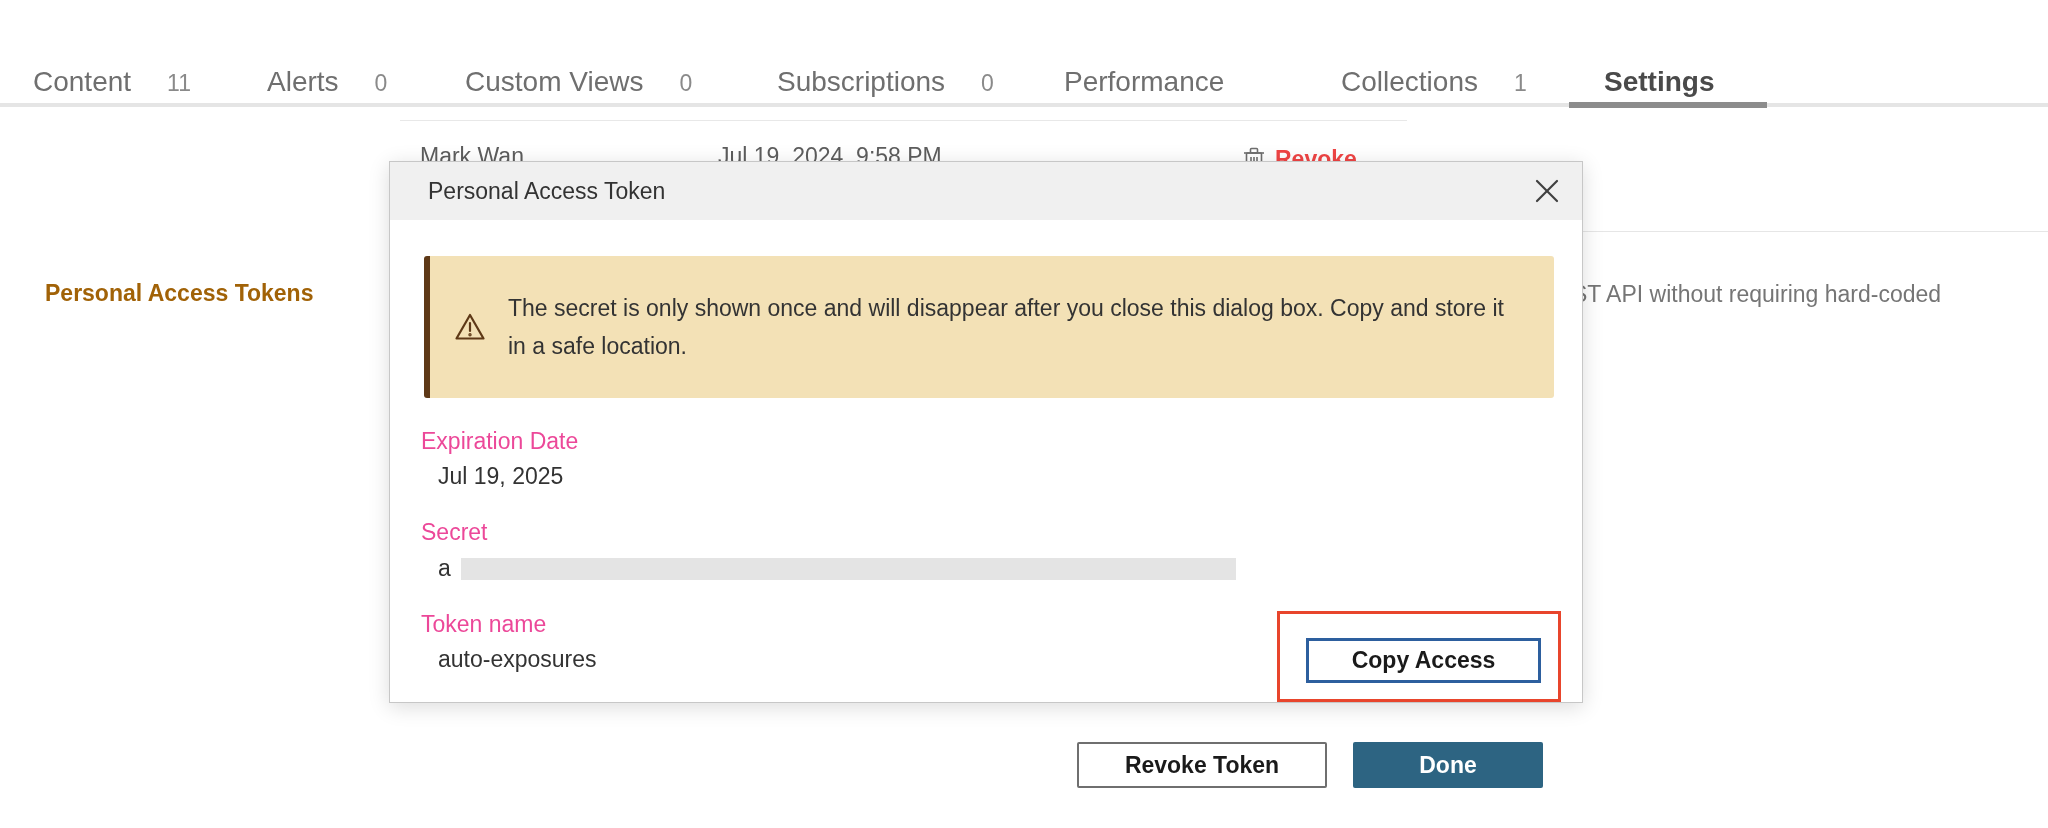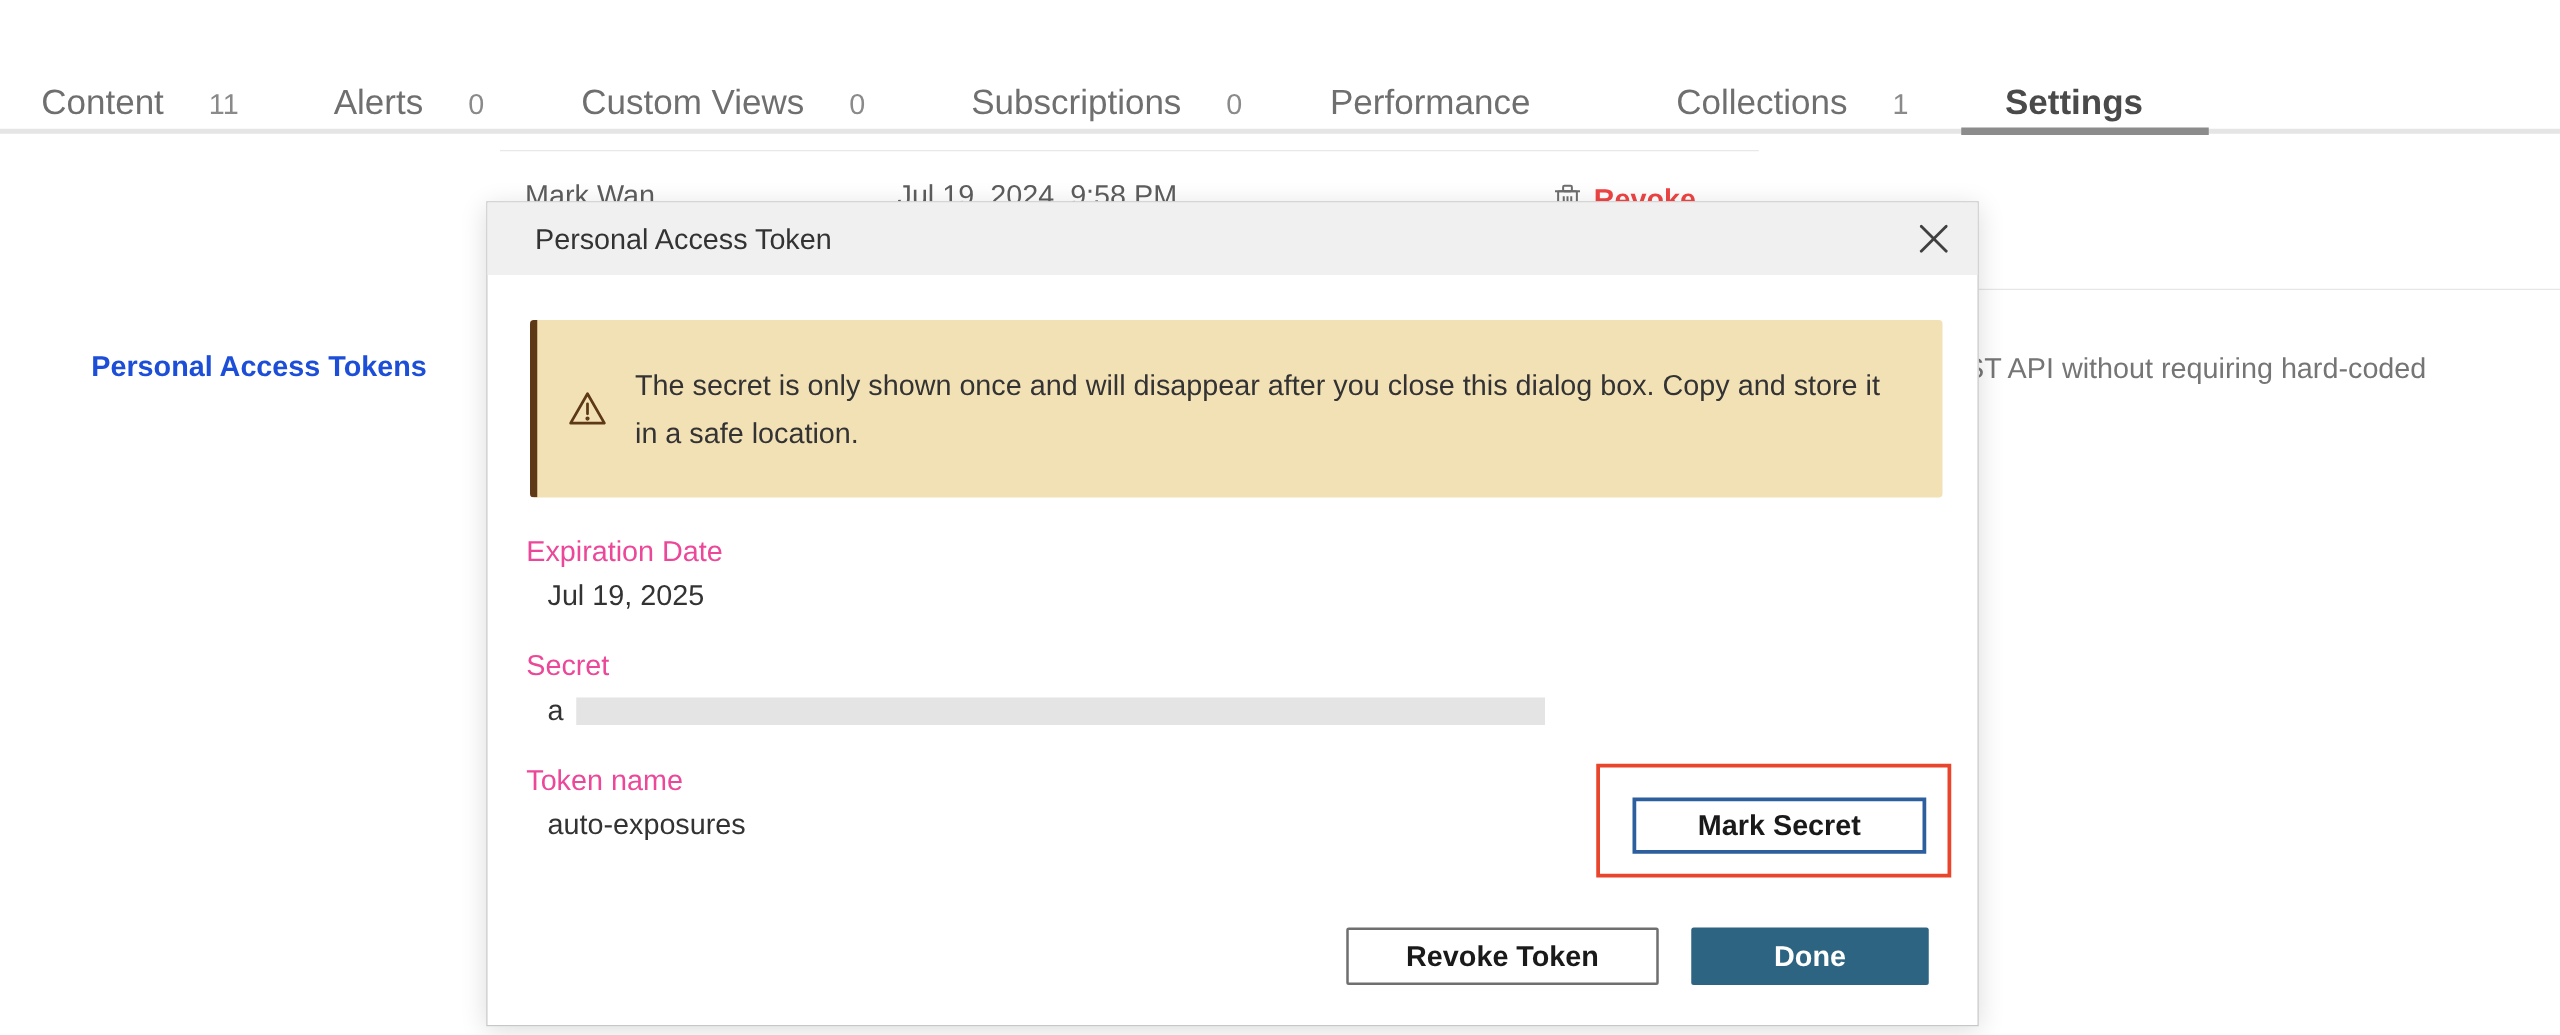--- a/index.html
+++ b/index.html
@@ -13,26 +13,26 @@
   .tab { position:absolute; top:66px; display:inline-flex; align-items:baseline; gap:36px;
          font-size:28px; color:#6f6f6f; cursor:default; white-space:nowrap; }
   .tab .count { font-size:23px; color:#8a8a8a; }
   .tab.active { font-weight:bold; color:#4a4a4a; }
 
   
   .bg-layer { position:absolute; inset:0; z-index:1; }
   .row-top-border { position:absolute; left:400px; top:120px; width:1007px; height:1px; background:#e8e8e8; }
   .bg-row-text { position:absolute; top:143px; font-size:23px; color:#5d5d5d; white-space:nowrap; }
   .bg-row-action { position:absolute; top:146px; font-size:23px; font-weight:bold; color:#ef4444; display:flex; align-items:flex-start; gap:10px; }
-  .section-label { position:absolute; left:45px; top:280px; font-size:23px; font-weight:bold; color:#1d4ed8; white-space:nowrap;margin-left:28px; }
+  .section-label { position:absolute; left:45px; top:280px; font-size:23px; font-weight:bold; color:#a16207; white-space:nowrap; }
   .right-divider { position:absolute; left:1400px; top:231px; width:648px; height:1px; background:#e6e6e6; }
   .right-text { position:absolute; left:1572px; top:281px; font-size:23px; color:#757575; white-space:nowrap; }
 
   
-  .modal { position:absolute; z-index:10; left:389px; top:161px; width:1194px; height:660px;
+  .modal { position:absolute; z-index:10; left:389px; top:161px; width:1194px; height:542px;
            background:#fff; border:1px solid #c7c7c7; box-shadow:0 4px 20px rgba(0,0,0,0.14); }
   .modal-header { position:relative; height:58px; background:#f0f0f0; display:flex; align-items:center; padding-left:38px; }
   .modal-title { font-size:23px; color:#333; }
   .modal-close { position:absolute; right:18px; top:12px; width:34px; height:34px; background:none; border:none;
                  display:flex; align-items:center; justify-content:center; cursor:pointer; }
 
   .warning-banner { position:absolute; left:34px; top:94px; width:1130px; height:142px;
                     background:var(--warning-bg,#f3e1b6); border-left:6px solid var(--warning-border,#5e3917);
                     border-radius:3px; display:flex; align-items:center; padding:0 24px; gap:22px; }
   .warning-text { font-size:23px; line-height:38px; color:#333; max-width:1020px; }
@@ -150,19 +150,19 @@
           <span class="secret-mask"></span>
         </div>
       </div>
       <div class="field">
         <div class="field-label">Token name</div>
         <div class="field-value">auto-exposures</div>
       </div>
     </div>
 
     <div class="annotation-rect"></div>
-    <button class="copy-btn">Mark Secret</button>
+    <button class="copy-btn">Copy Access</button>
 
     <button class="footer-btn done-btn">Done</button>
     <button class="footer-btn revoke-btn">Revoke Token</button>
   </div>
 
 </div>
 
 </body></html>

